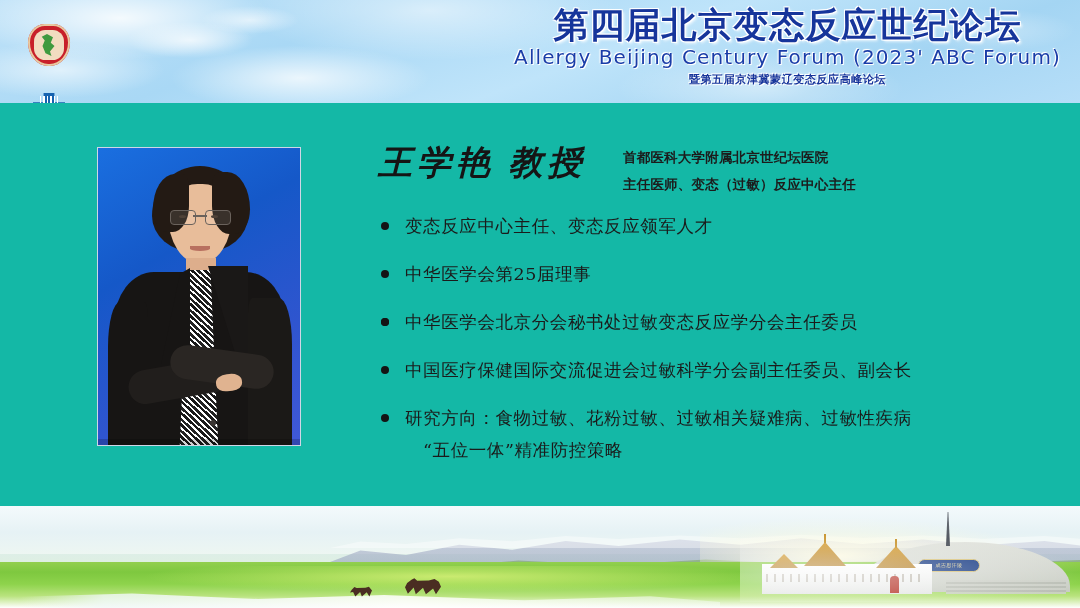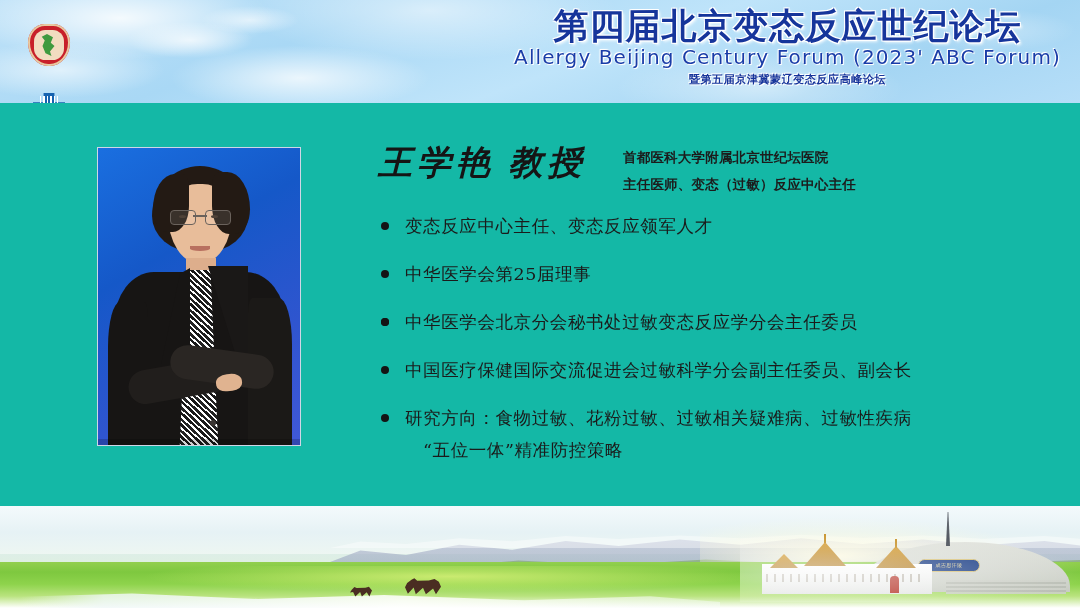--- a/index.html
+++ b/index.html
@@ -188,21 +188,21 @@
   }
 
   
   .title-block {
     position: absolute;
     left: 500px; top: 6px;
     width: 575px;
     text-align: center;
   }
   .title-main {
-    font-family: Liberation Sans, sans-serif;
+    font-family: Liberation Serif, serif;
     font-size: 35px;
     font-weight: bold;
     color: #16359b;
     letter-spacing: 1px;
     line-height: 40px;
     text-shadow:
       1px 1px 0 #ffffff, -1px -1px 0 #ffffff,
       1px -1px 0 #ffffff, -1px 1px 0 #ffffff,
       2px 2px 3px rgba(255,255,255,.9);
     white-space: nowrap;

